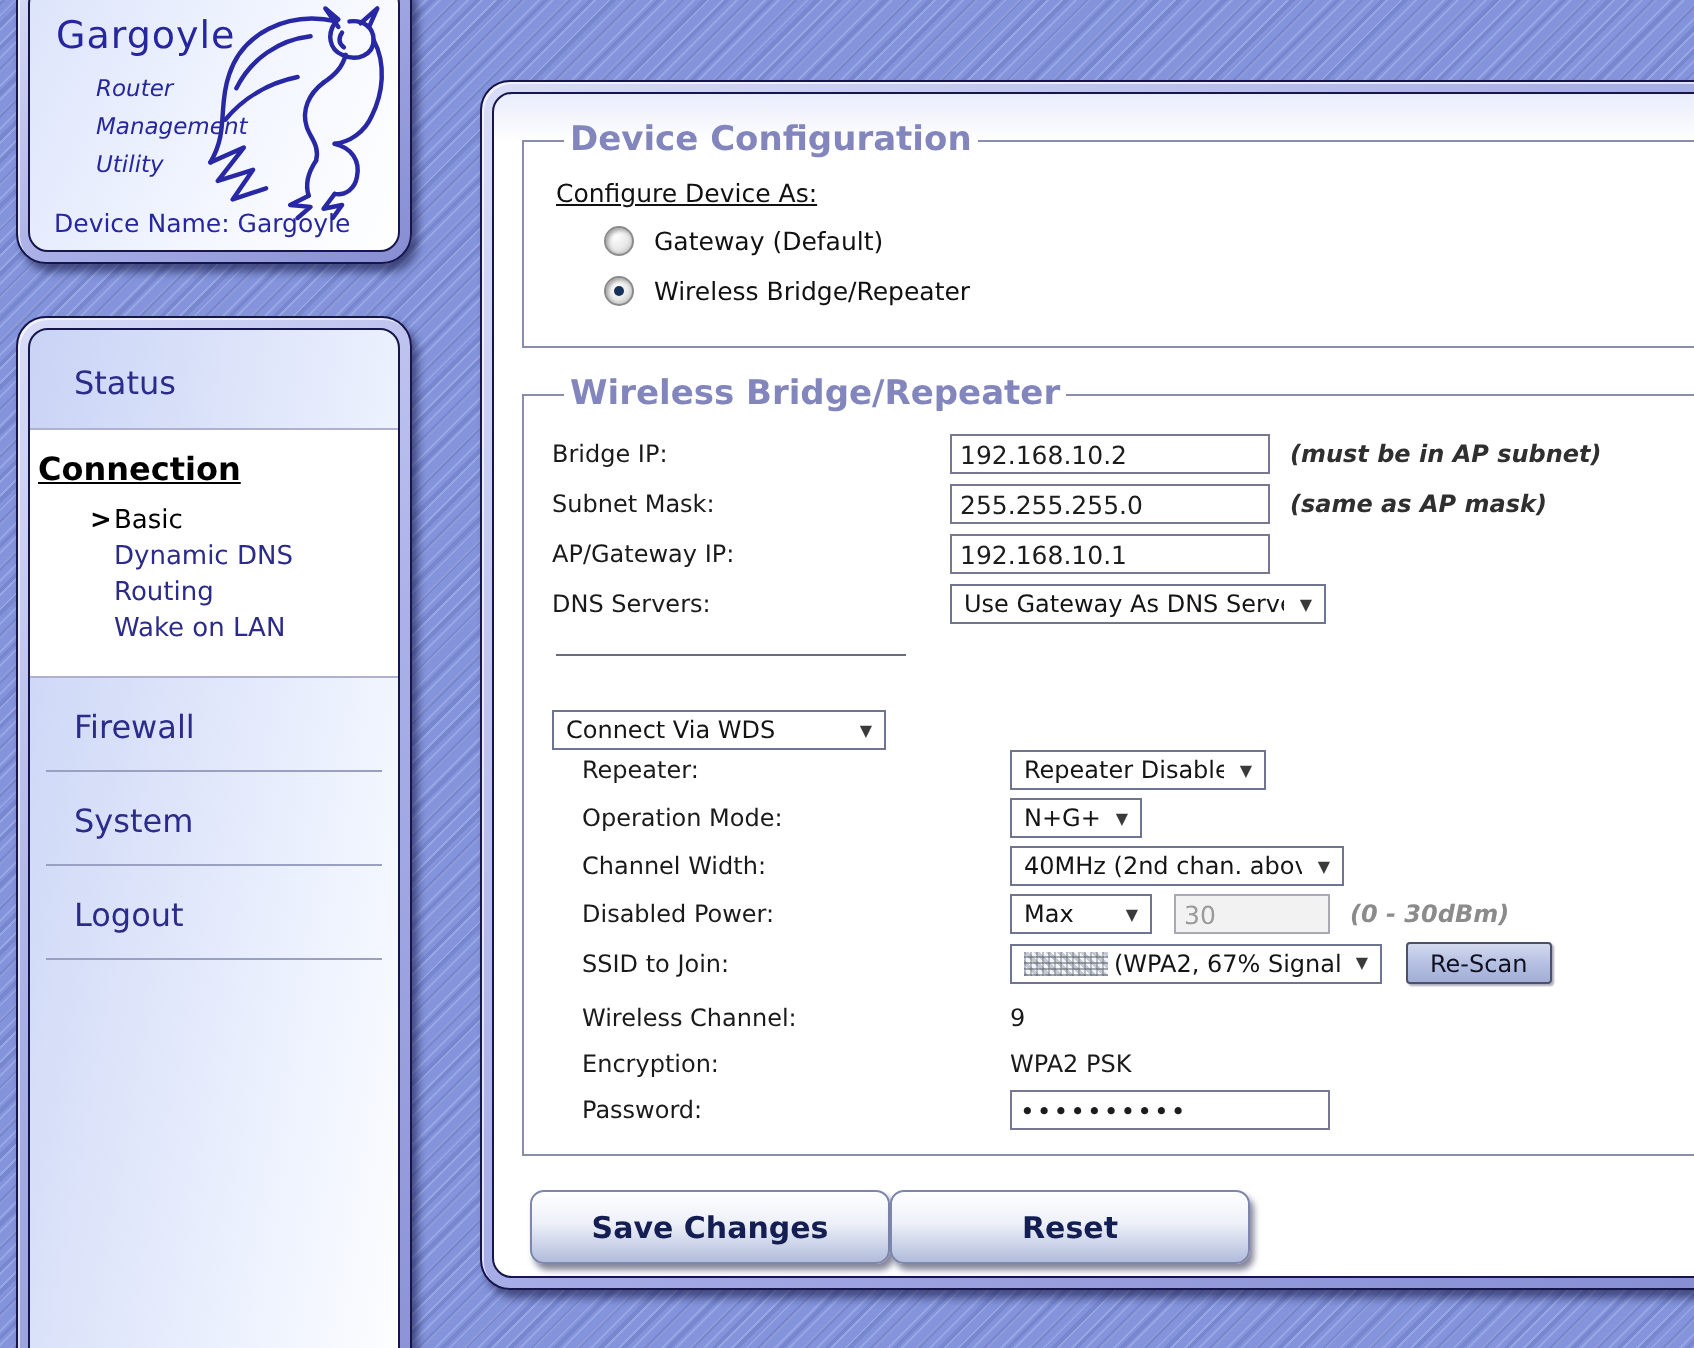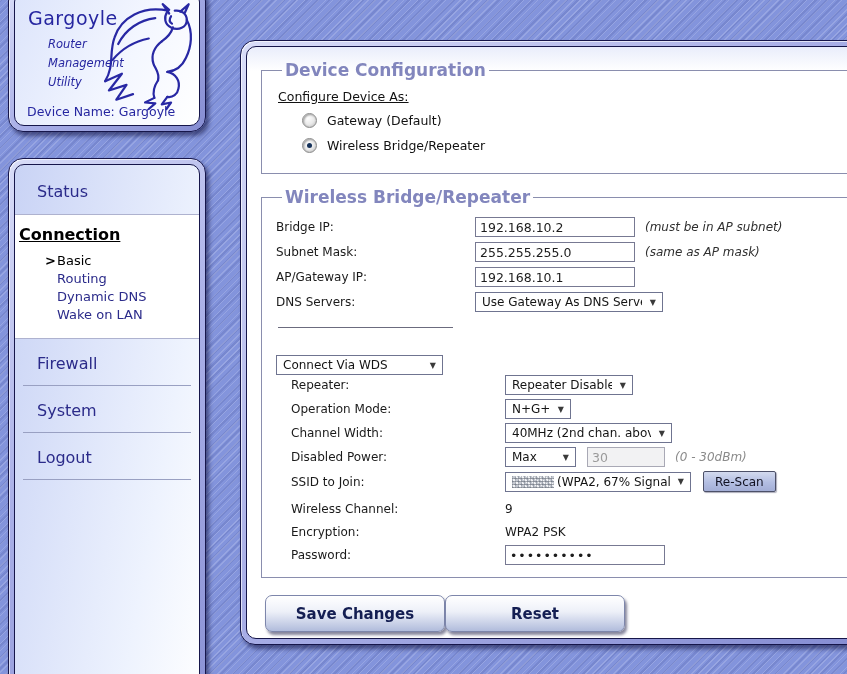--- a/index.html
+++ b/index.html
@@ -57,21 +57,21 @@
   .frow{display:flex;align-items:center;height:20px;margin-bottom:5px;font-size:12px;color:#1a1a1a;}
   .frow .lbl{width:199px;flex:none;}
   .frow.nested .lbl{width:229px;padding-left:15px;box-sizing:border-box;}
   .frow.tall{height:21px;}
   .frow.static{height:18px;}
   .val{font-size:12px;color:#1a1a1a;}
   .ti{height:20px;width:160px;border:1px solid #777992;padding:0 4px;box-sizing:border-box;
     font-family:"DejaVu Sans",sans-serif;font-size:12.5px;color:#1c1c1c;background:#fff;}
   .ti.short{width:78px;}
   .ti:disabled{background:#f2f2f3;border-color:#a9a9b5;color:#9a9a9a;}
-  .hint{font-style:italic;font-size:12px;color:#2f2f2f;margin-left:10px;white-space:nowrap;}
+  .hint{font-style:italic;font-size:12px;color:#2f2f2f;margin-left:10px;white-space:nowrap;font-weight:bold;}
   .hint.gray{color:#8b8b8b;}
   .sel{display:inline-flex;align-items:center;height:20px;border:1px solid #6f7490;background:#fff;
     padding:0 6px;box-sizing:border-box;font-size:12px;color:#141414;cursor:pointer;overflow:hidden;}
   .sel .txt{white-space:nowrap;overflow:hidden;}
   .sel .arr{font-size:8px;color:#3a3a3a;margin-left:auto;padding-left:8px;flex:none;}
   .divider{width:175px;border-top:1px solid #6b6b7e;margin:15px 0 27px 2px;height:0;}
   .censor{display:inline-block;width:42px;height:12px;margin-right:3px;flex:none;
     background-color:#e3e5e9;
     background-image:
       repeating-linear-gradient(0deg,rgba(85,92,104,0.5) 0 1px,transparent 1px 3px),
@@ -123,24 +123,24 @@
 <div class="box" id="sidebar-box">
   <div class="box-inner">
     <div class="menu-status">Status</div>
     <div class="conn-block">
       <div class="conn-title">Connection</div>
       <div class="conn-item active">
         <span class="marker">&gt;</span>
         <span>Basic</span>
       </div>
       <div class="conn-item">
+        <span>Dynamic DNS</span>
+      </div>
+      <div class="conn-item">
         <span>Routing</span>
-      </div>
-      <div class="conn-item">
-        <span>Dynamic DNS</span>
       </div>
       <div class="conn-item">
         <span>Wake on LAN</span>
       </div>
     </div>
     <div class="menu-item">Firewall</div>
     <div class="menu-sep"></div>
     <div class="menu-item">System</div>
     <div class="menu-sep"></div>
     <div class="menu-item">Logout</div>

